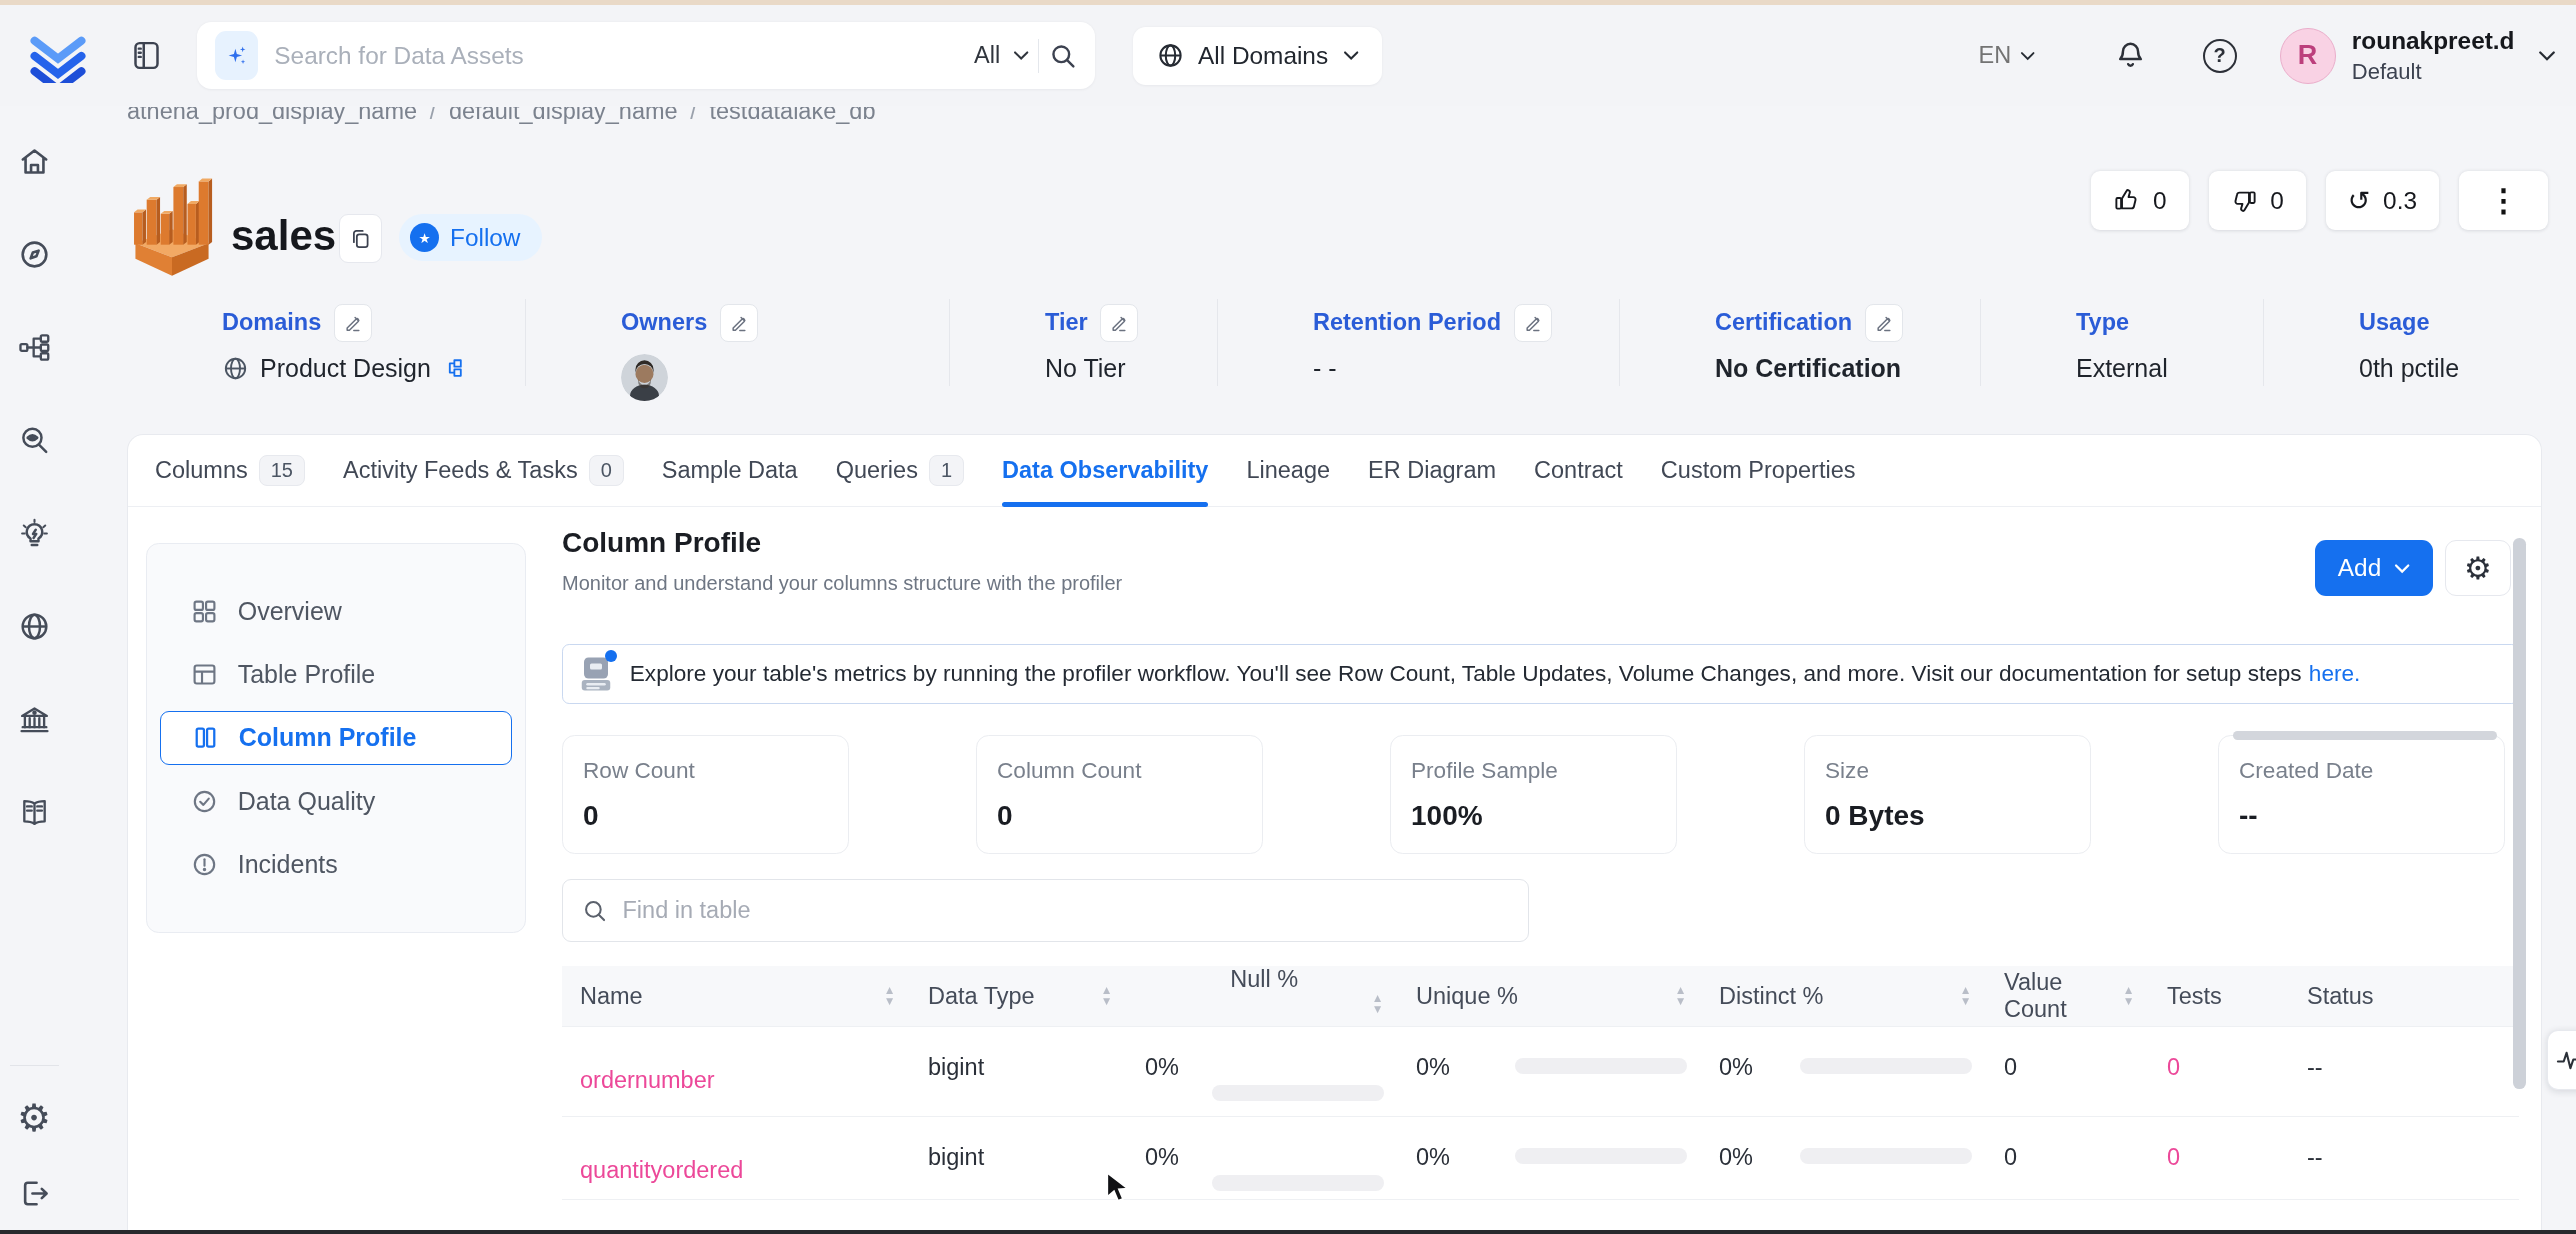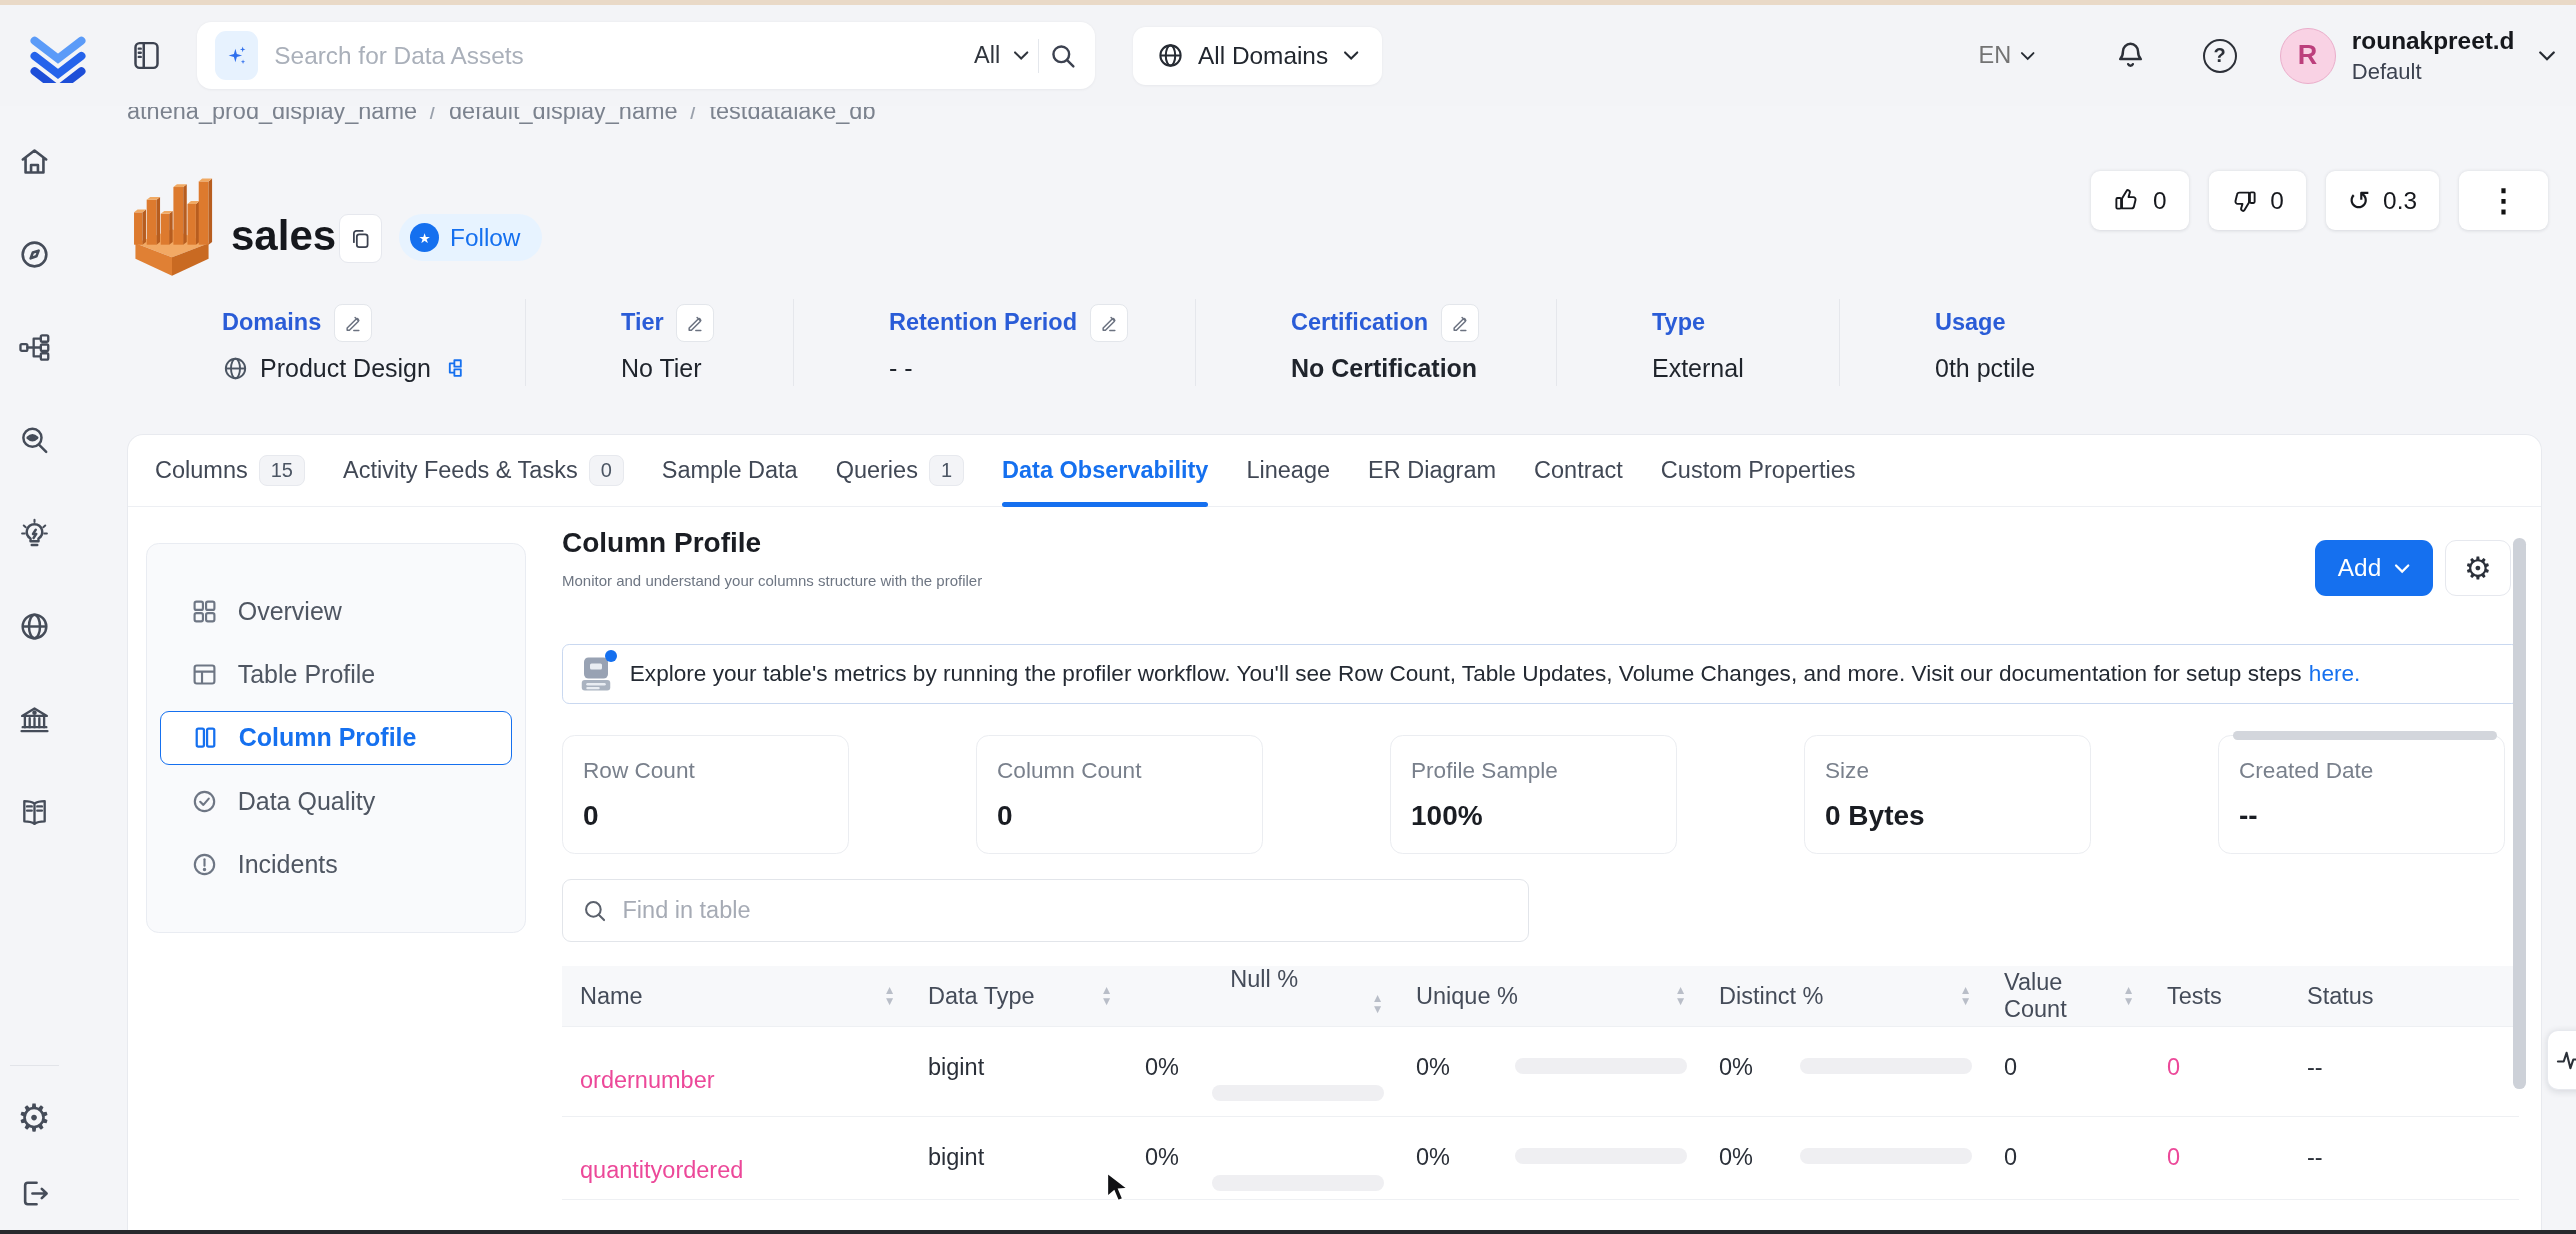--- a/index.html
+++ b/index.html
@@ -79,21 +79,21 @@
 
   .panel-body { position:absolute; top:72px; left:0; right:0; bottom:0; }
 
   .side-menu { position:absolute; left:18px; top:36px; width:380px; height:390px; background:#f9fafc; border:0.9px solid #e9ecf2; border-radius:12.7px; padding:40px 12.7px; display:flex; flex-direction:column; gap:9px; }
   .mi { height:60px; display:flex; align-items:center; gap:20px; padding-left:31px; font-size:25px; color:#4f5662; background:none; border:none; font-family:inherit; cursor:pointer; border-radius:9px; }
   .mi svg { color:#6e7684; }
   .mi.active { background:#fff; border:1.8px solid #1570ef; color:#1570ef; font-weight:700; }
   .mi.active svg { color:#1570ef; }
 
   .cp-title { position:absolute; left:434px; top:20px; font-size:28px; font-weight:700; color:#1a1d23; }
-  .cp-sub { position:absolute; left:434px; top:65px; font-size:15px; color:#6e7683; }
+  .cp-sub { position:absolute; left:434px; top:65px; font-size:20px; color:#6e7683; }
   .add-btn { position:absolute; right:108px; top:33px; width:118px; height:56px; background:#1570ef; color:#fff; border:none; border-radius:11px; display:flex; align-items:center; justify-content:center; gap:12.7px; font-size:24.4px; font-family:inherit; cursor:pointer; }
   .gear-btn { position:absolute; right:30px; top:33px; width:66px; height:56px; background:#fff; border:0.9px solid #e6e8ee; border-radius:11px; display:flex; align-items:center; justify-content:center; cursor:pointer; }
   .gear-glyph { font-size:31px; color:#2b303a; line-height:1; }
 
   .banner { position:absolute; left:434px; right:22px; top:137px; height:60px; border:0.9px solid #c9d8f0; border-radius:7.2px; background:#fff; display:flex; align-items:center; padding:0 14.5px; gap:16.3px; }
   .banner-icon { position:relative; flex:none; }
   .banner-dot { position:absolute; top:-3.6px; right:-3.6px; width:11.8px; height:11.8px; border-radius:50%; background:#1570ef; }
   .banner-text { font-size:22.6px; color:#242a33; }
   .banner-link { color:#1570ef; margin-left:7.2px; text-decoration:none; cursor:pointer; }
 
@@ -414,20 +414,44 @@
           <span>
               <svg viewBox="0 0 24 24" width="22" height="22" stroke="#1570ef" stroke-width="2" fill="none" stroke-linejoin="round">
                 <rect x="13.5" y="3.5" width="7" height="7"></rect>
                 <rect x="13.5" y="13.5" width="7" height="7"></rect>
                 <path d="M13.5 7 H8.5 V17 H13.5"></path>
               </svg>
             </span>
         </div>
       </div>
 
+      <div class="meta-group meta-border" style="width:424px;">
+        <div class="meta-label-row">
+          <span class="meta-label">Owners</span>
+          <button class="pencil-btn">
+              <span>
+                <svg viewBox="0 0 24 24" width="20" height="20" stroke="#6b7280" stroke-width="1.8" fill="none" stroke-linecap="round" stroke-linejoin="round">
+                  <path d="M14.5 5.5 l3 3 M5 18 L15.6 7.4 a1.9 1.9 0 0 1 2.7 2.7 L7.7 20.7 H5 Z"></path>
+                  <path d="M13 21 h6"></path>
+                </svg>
+              </span>
+            </button>
+        </div>
+        <div class="meta-value-row">
+          <span class="owner-avatar">
+            <svg viewBox="0 0 52 52" width="47" height="47">
+                <circle cx="26" cy="26" r="26" fill="#cfd4da"></circle>
+                <ellipse cx="26" cy="46" rx="16" ry="12" fill="#3a3f46"></ellipse>
+                <circle cx="26" cy="22" r="10" fill="#9c7a5f"></circle>
+                <path d="M16 21 a10 10 0 0 1 20 0 l0 -4 a10 10 0 0 0 -20 0 Z" fill="#2f2a26"></path>
+                <path d="M19 27 a7 7 0 0 0 14 0 l0 4 a7 7 0 0 1 -14 0 Z" fill="#3b312a" opacity="0.55"></path>
+              </svg>
+          </span>
+        </div>
+      </div>
 
       <div class="meta-group meta-border" style="width:268px;">
         <div class="meta-label-row">
           <span class="meta-label">Tier</span>
           <button class="pencil-btn">
               <span>
                 <svg viewBox="0 0 24 24" width="20" height="20" stroke="#6b7280" stroke-width="1.8" fill="none" stroke-linecap="round" stroke-linejoin="round">
                   <path d="M14.5 5.5 l3 3 M5 18 L15.6 7.4 a1.9 1.9 0 0 1 2.7 2.7 L7.7 20.7 H5 Z"></path>
                   <path d="M13 21 h6"></path>
                 </svg>

